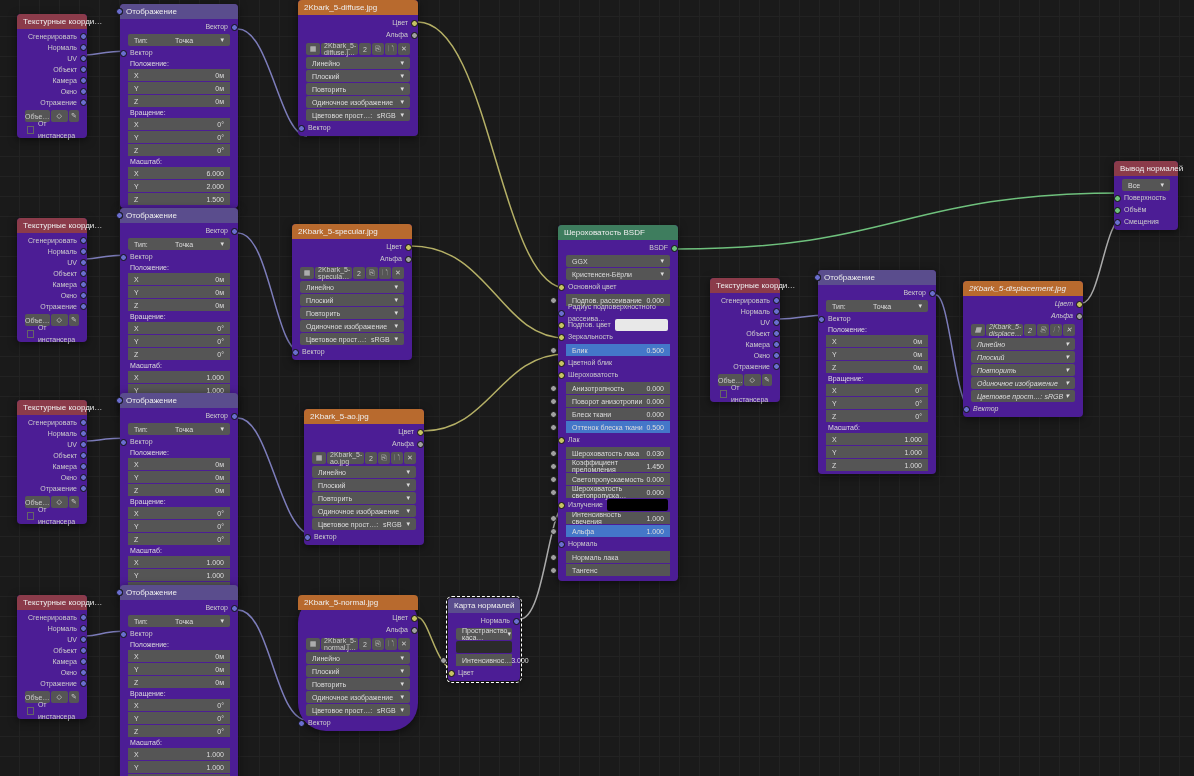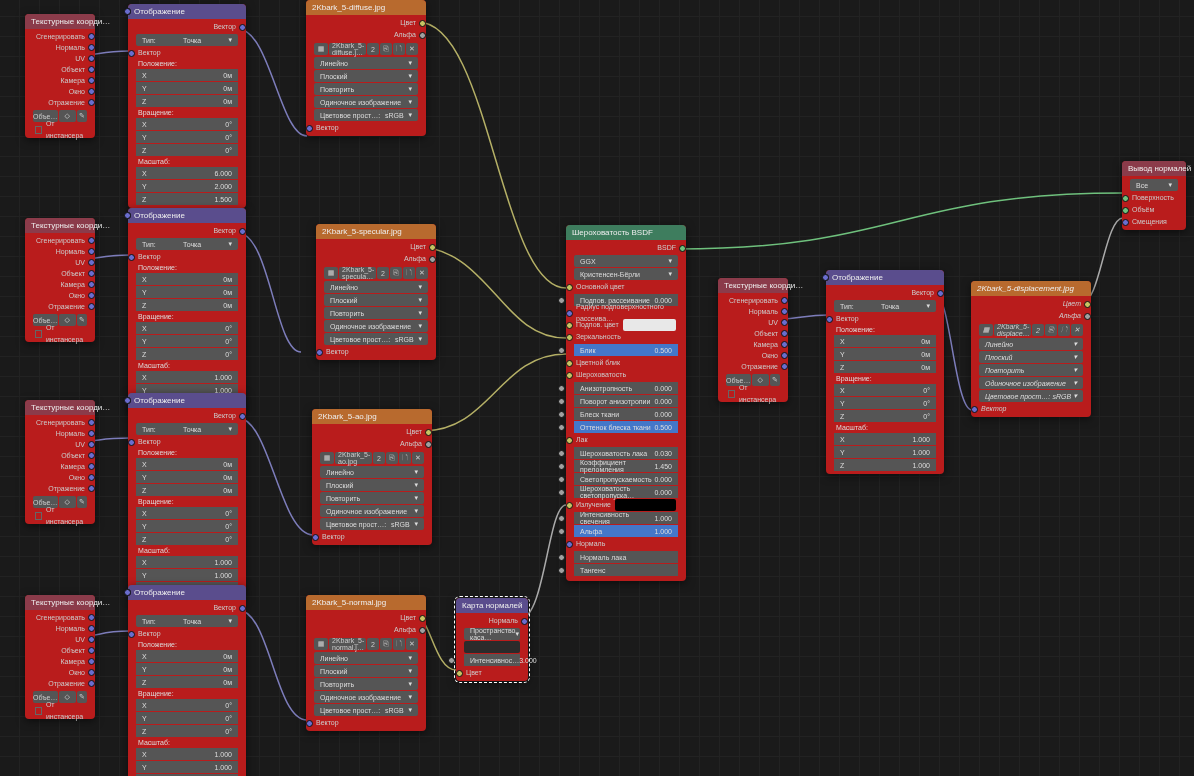--- a/index.html
+++ b/index.html
@@ -5,21 +5,21 @@
   * { box-sizing: border-box; margin: 0; padding: 0; font-family: -apple-system, BlinkMacSystemFont, "Segoe UI", Arial, sans-serif; }
   body { background: #1a1a1a; width: 1194px; height: 776px; overflow: hidden; position: relative; color: #bbb; font-size: 8px; }
   body::before {
     content:""; position:absolute; inset:0;
     background-image: repeating-linear-gradient(0deg, transparent 0, transparent 19px, #222 19px, #222 20px),
                       repeating-linear-gradient(90deg, transparent 0, transparent 19px, #222 19px, #222 20px);
     pointer-events:none;
   }
   svg.wires { position:absolute; inset:0; width:1194px; height:776px; pointer-events:none; }
 
-  .node { position:absolute; background:#b91c1c; border-radius:4px; box-shadow:0 2px 8px #0008; overflow:visible;margin-left:8px; }
+  .node { position:absolute; background:#4c1d95; border-radius:4px; box-shadow:0 2px 8px #0008; overflow:visible; }
   .node .header { padding:3px 6px; border-radius:4px 4px 0 0; font-size:8px; white-space:nowrap; color:#eee; }
   .node .body { padding:2px 4px; }
   .hdr-red    { background:#8b3b4a; }
   .hdr-purple { background:#5a4d8d; }
   .hdr-orange { background:#b86a2e; }
   .hdr-green  { background:#3e7d5e; }
   .row { position:relative; height:12px; line-height:12px; display:flex; align-items:center; justify-content:space-between; padding:0 6px; font-size:7px; color:#ccc; }
   .row.output { justify-content:flex-end; }
   .row.small { height:11px; }
   .field { background:#555; border-radius:2px; height:12px; margin:1px 4px; display:flex; align-items:center; justify-content:space-between; padding:0 6px; font-size:7px; color:#ddd; }
@@ -757,21 +757,21 @@
           <span>Цветовое прост…:</span>
           <span style="flex:1;text-align:center">sRGB</span>
           <span>▾</span>
         </div>
       <div class="row">
           <span class="sock in sk-vec"></span>
           <span>Вектор</span>
         </div>
     </div>
     </div>
-    <div class="node" style="left:308px;top:224px;width:120px;">
+    <div class="node" style="left:292px;top:224px;width:120px;">
     <div class="header hdr-orange">2Kbark_5-specular.jpg</div>
     <div class="body">
       <div class="row output">
           <span>Цвет</span>
           <span class="sock out sk-col"></span>
         </div>
       <div class="row output">
           <span>Альфа</span>
           <span class="sock out sk-flt"></span>
         </div>
@@ -849,21 +849,21 @@
           <span>Цветовое прост…:</span>
           <span style="flex:1;text-align:center">sRGB</span>
           <span>▾</span>
         </div>
       <div class="row">
           <span class="sock in sk-vec"></span>
           <span>Вектор</span>
         </div>
     </div>
     </div>
-    <div class="node" style="left:298px;top:595px;width:120px;">
+    <div class="node" style="left:298px;top:595px;width:120px;border-radius:28px;">
     <div class="header hdr-orange">2Kbark_5-normal.jpg</div>
     <div class="body">
       <div class="row output">
           <span>Цвет</span>
           <span class="sock out sk-col"></span>
         </div>
       <div class="row output">
           <span>Альфа</span>
           <span class="sock out sk-flt"></span>
         </div>

